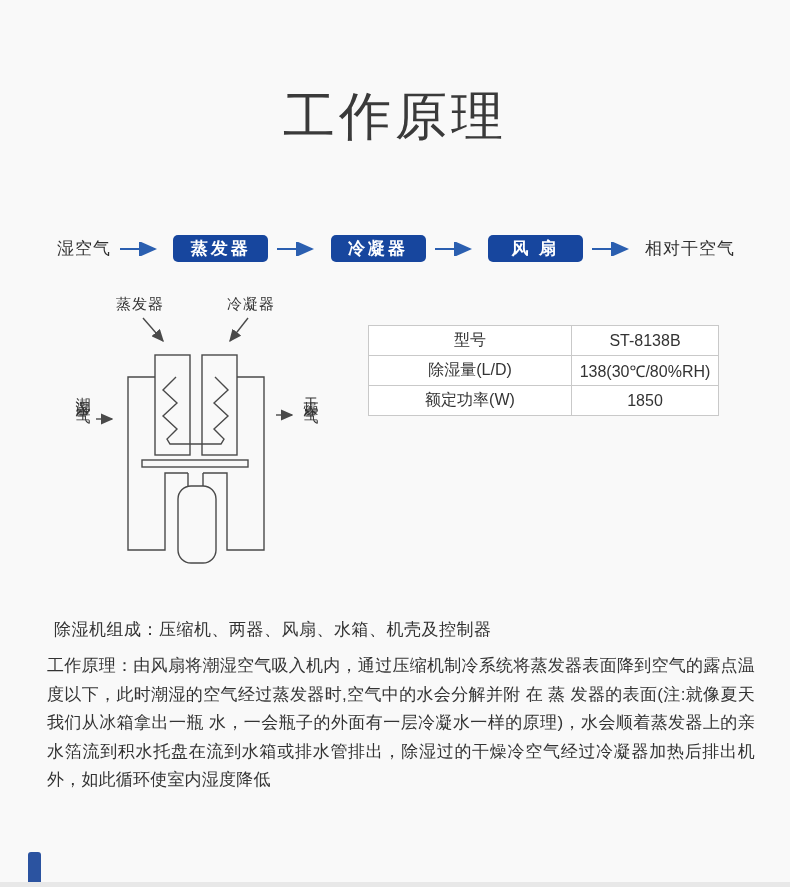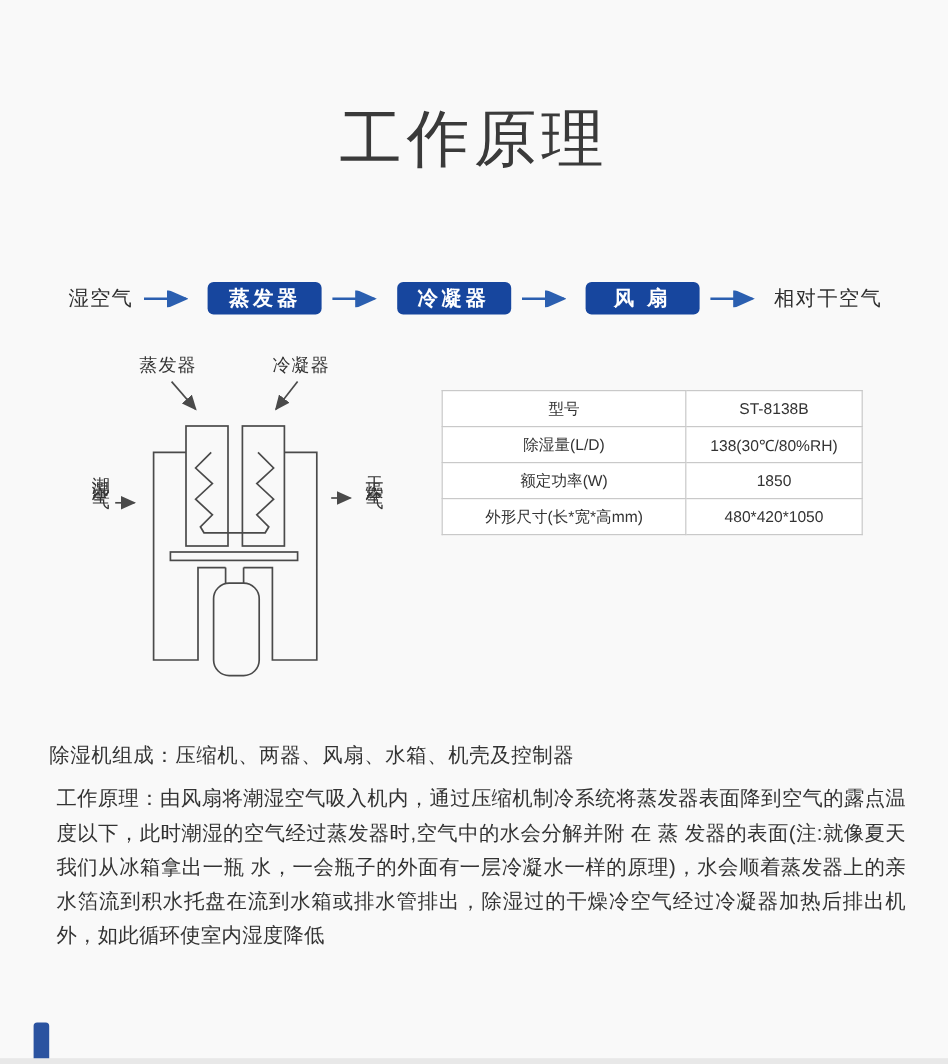--- a/index.html
+++ b/index.html
@@ -39,26 +39,26 @@
   }
   .diag-vert.inlet  { left:33px; }
   .diag-vert.outlet { left:261px; }
   
   .spec-table {
     position:absolute; left:368px; top:325px; width:351px;
     border-collapse:collapse; background:#fff; table-layout:fixed;
   }
   .spec-table td {
     border:1px solid #c9c9c9; height:30px; text-align:center;
-    font-size:13px; color:#333; padding:0 4px; background:#fff;
+    font-size:16px; color:#333; padding:0 4px; background:#fff;
   }
   .spec-table td.lbl { width:203px; }
   
   .composition {
-    position:absolute; left:41px; top:618px; width:715px;
+    position:absolute; left:54px; top:618px; width:715px;
     font-size:17px; color:#333; margin:0; letter-spacing:0.5px;
   }
   .principle {
     position:absolute; left:47px; top:652px; width:708px;
     font-size:17px; line-height:28.5px; color:#333; margin:0;
     text-align:justify; letter-spacing:0.2px;
   }
   .accent-bar {
     position:absolute; left:28px; top:852px; width:13px; height:33px;
     background:#2b53a0; border-radius:3px;
@@ -144,24 +144,20 @@
         <td>ST-8138B</td>
       </tr>
       <tr>
         <td class="lbl">除湿量(L/D)</td>
         <td>138(30℃/80%RH)</td>
       </tr>
       <tr>
         <td class="lbl">额定功率(W)</td>
         <td>1850</td>
       </tr>
-      <tr>
-        <td class="lbl">外形尺寸(长*宽*高mm)</td>
-        <td>480*420*1050</td>
-      </tr>
     </tbody>
   </table>
 
   <p class="composition">除湿机组成：压缩机、两器、风扇、水箱、机壳及控制器</p>
   <p class="principle">工作原理：由风扇将潮湿空气吸入机内，通过压缩机制冷系统将蒸发器表面降到空气的露点温度以下，此时潮湿的空气经过蒸发器时,空气中的水会分解并附 在 蒸 发器的表面(注:就像夏天我们从冰箱拿出一瓶 水，一会瓶子的外面有一层冷凝水一样的原理)，水会顺着蒸发器上的亲水箔流到积水托盘在流到水箱或排水管排出，除湿过的干燥冷空气经过冷凝器加热后排出机外，如此循环使室内湿度降低</p>
 
   <div class="accent-bar"></div>
 
 </div>
 

